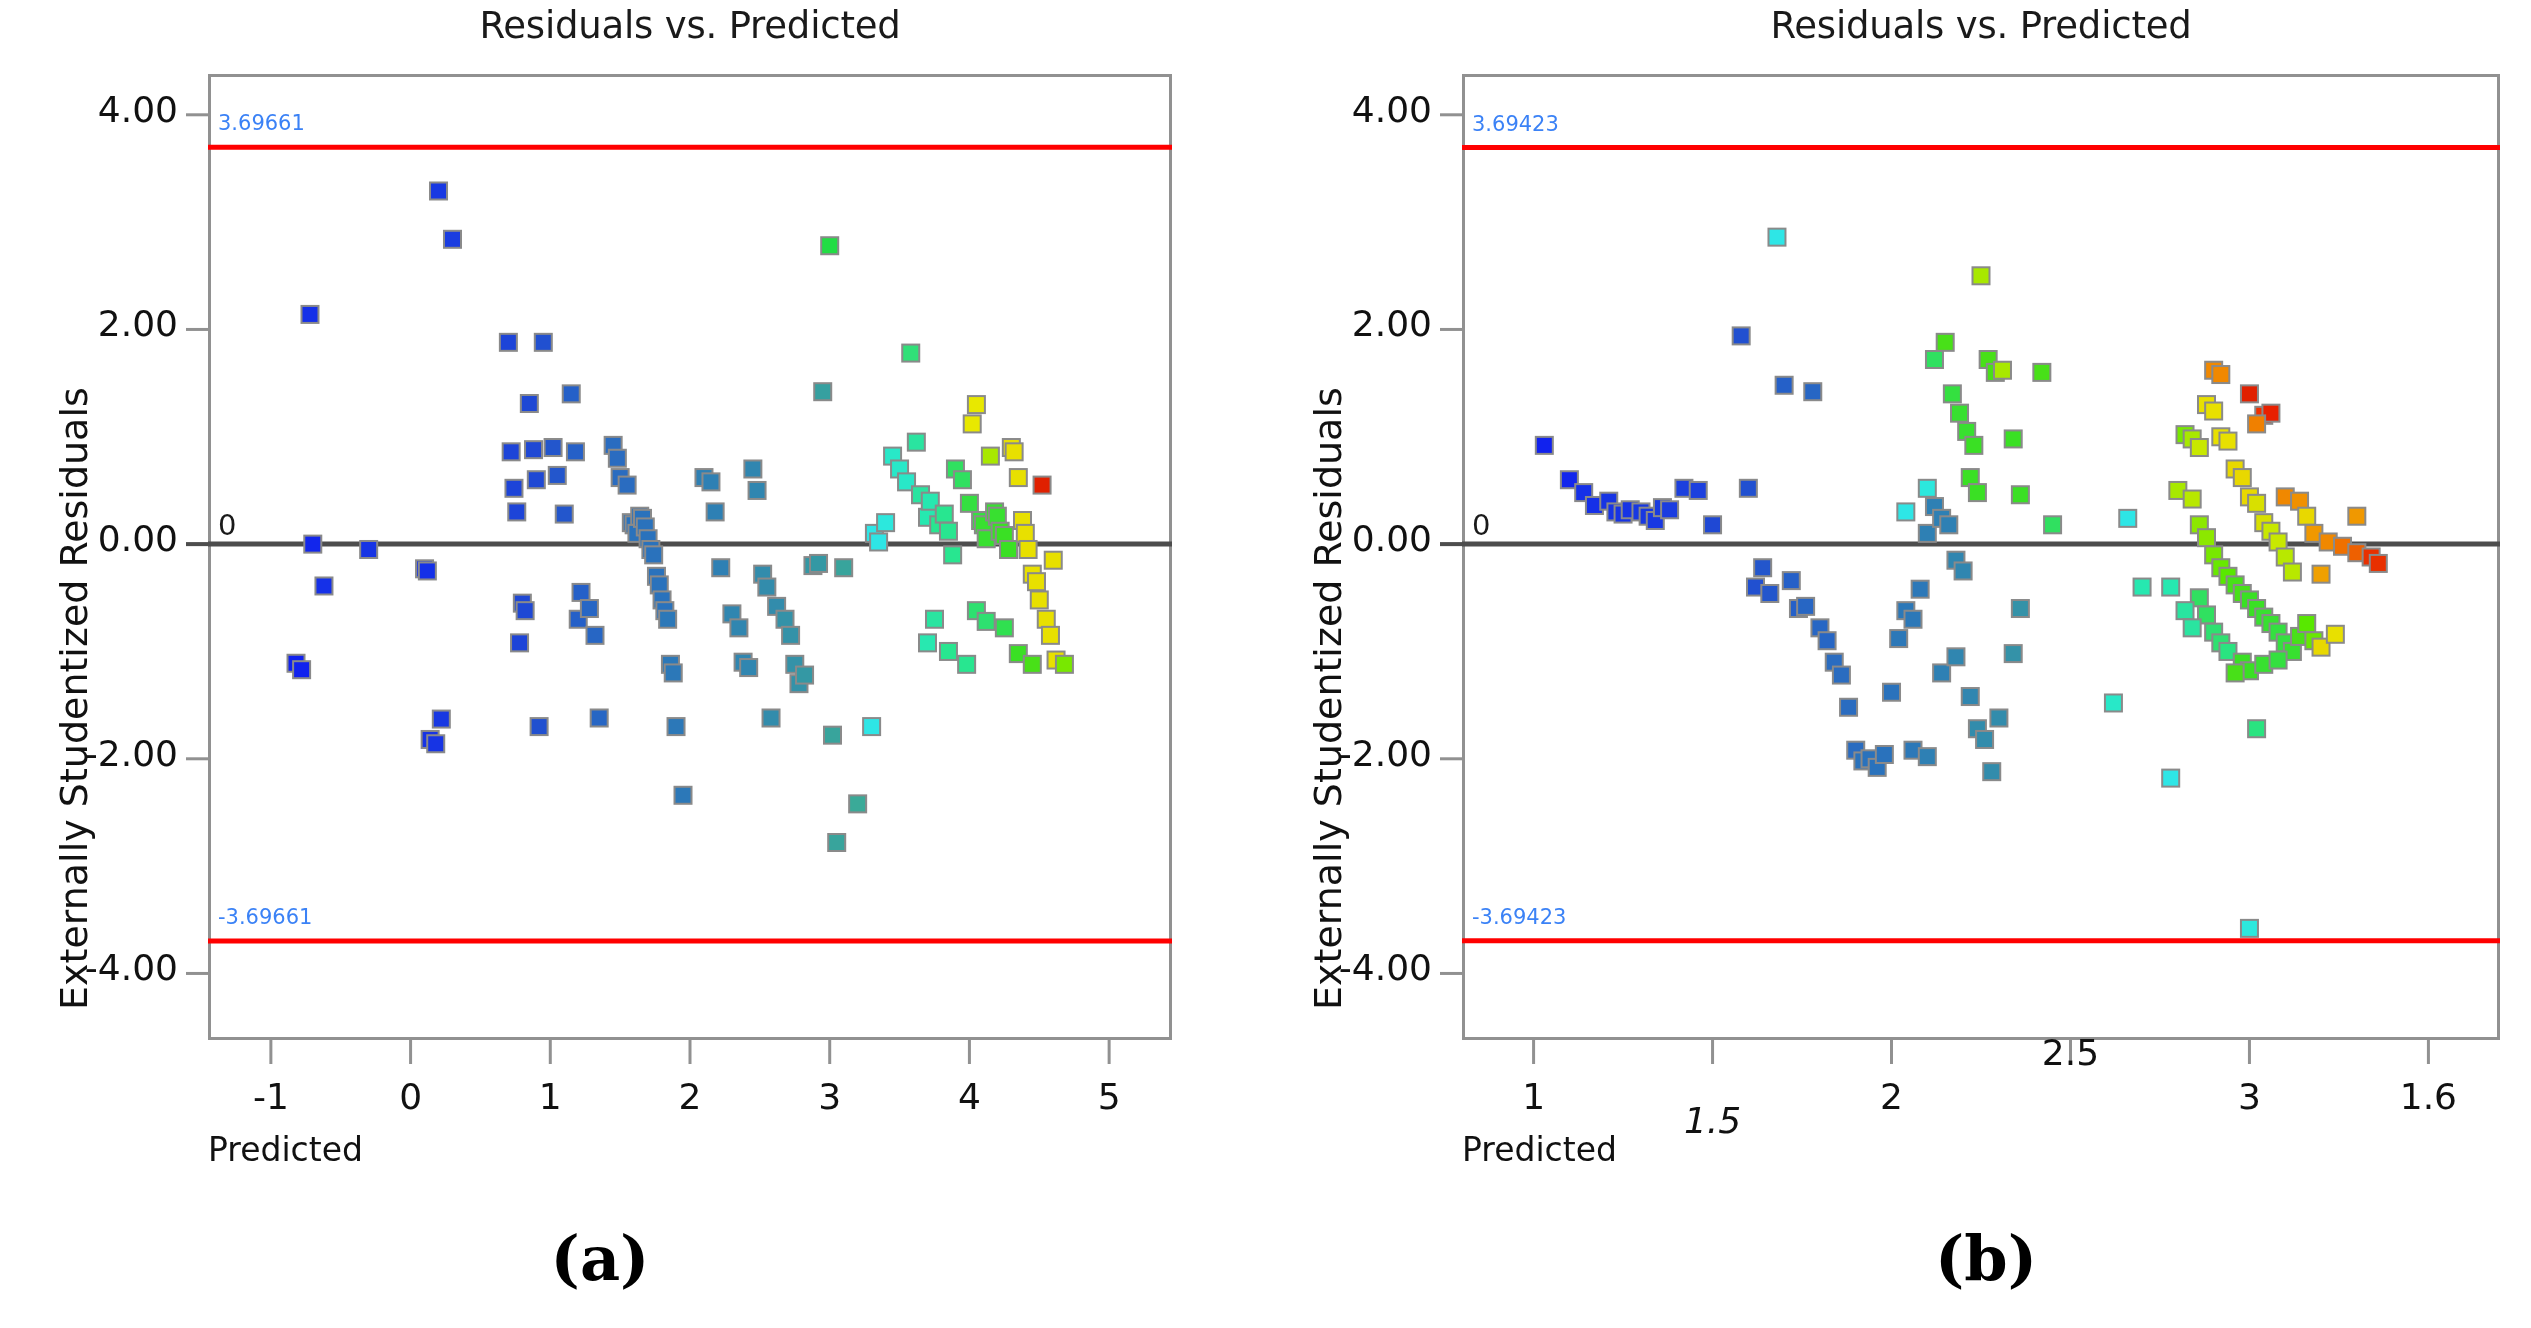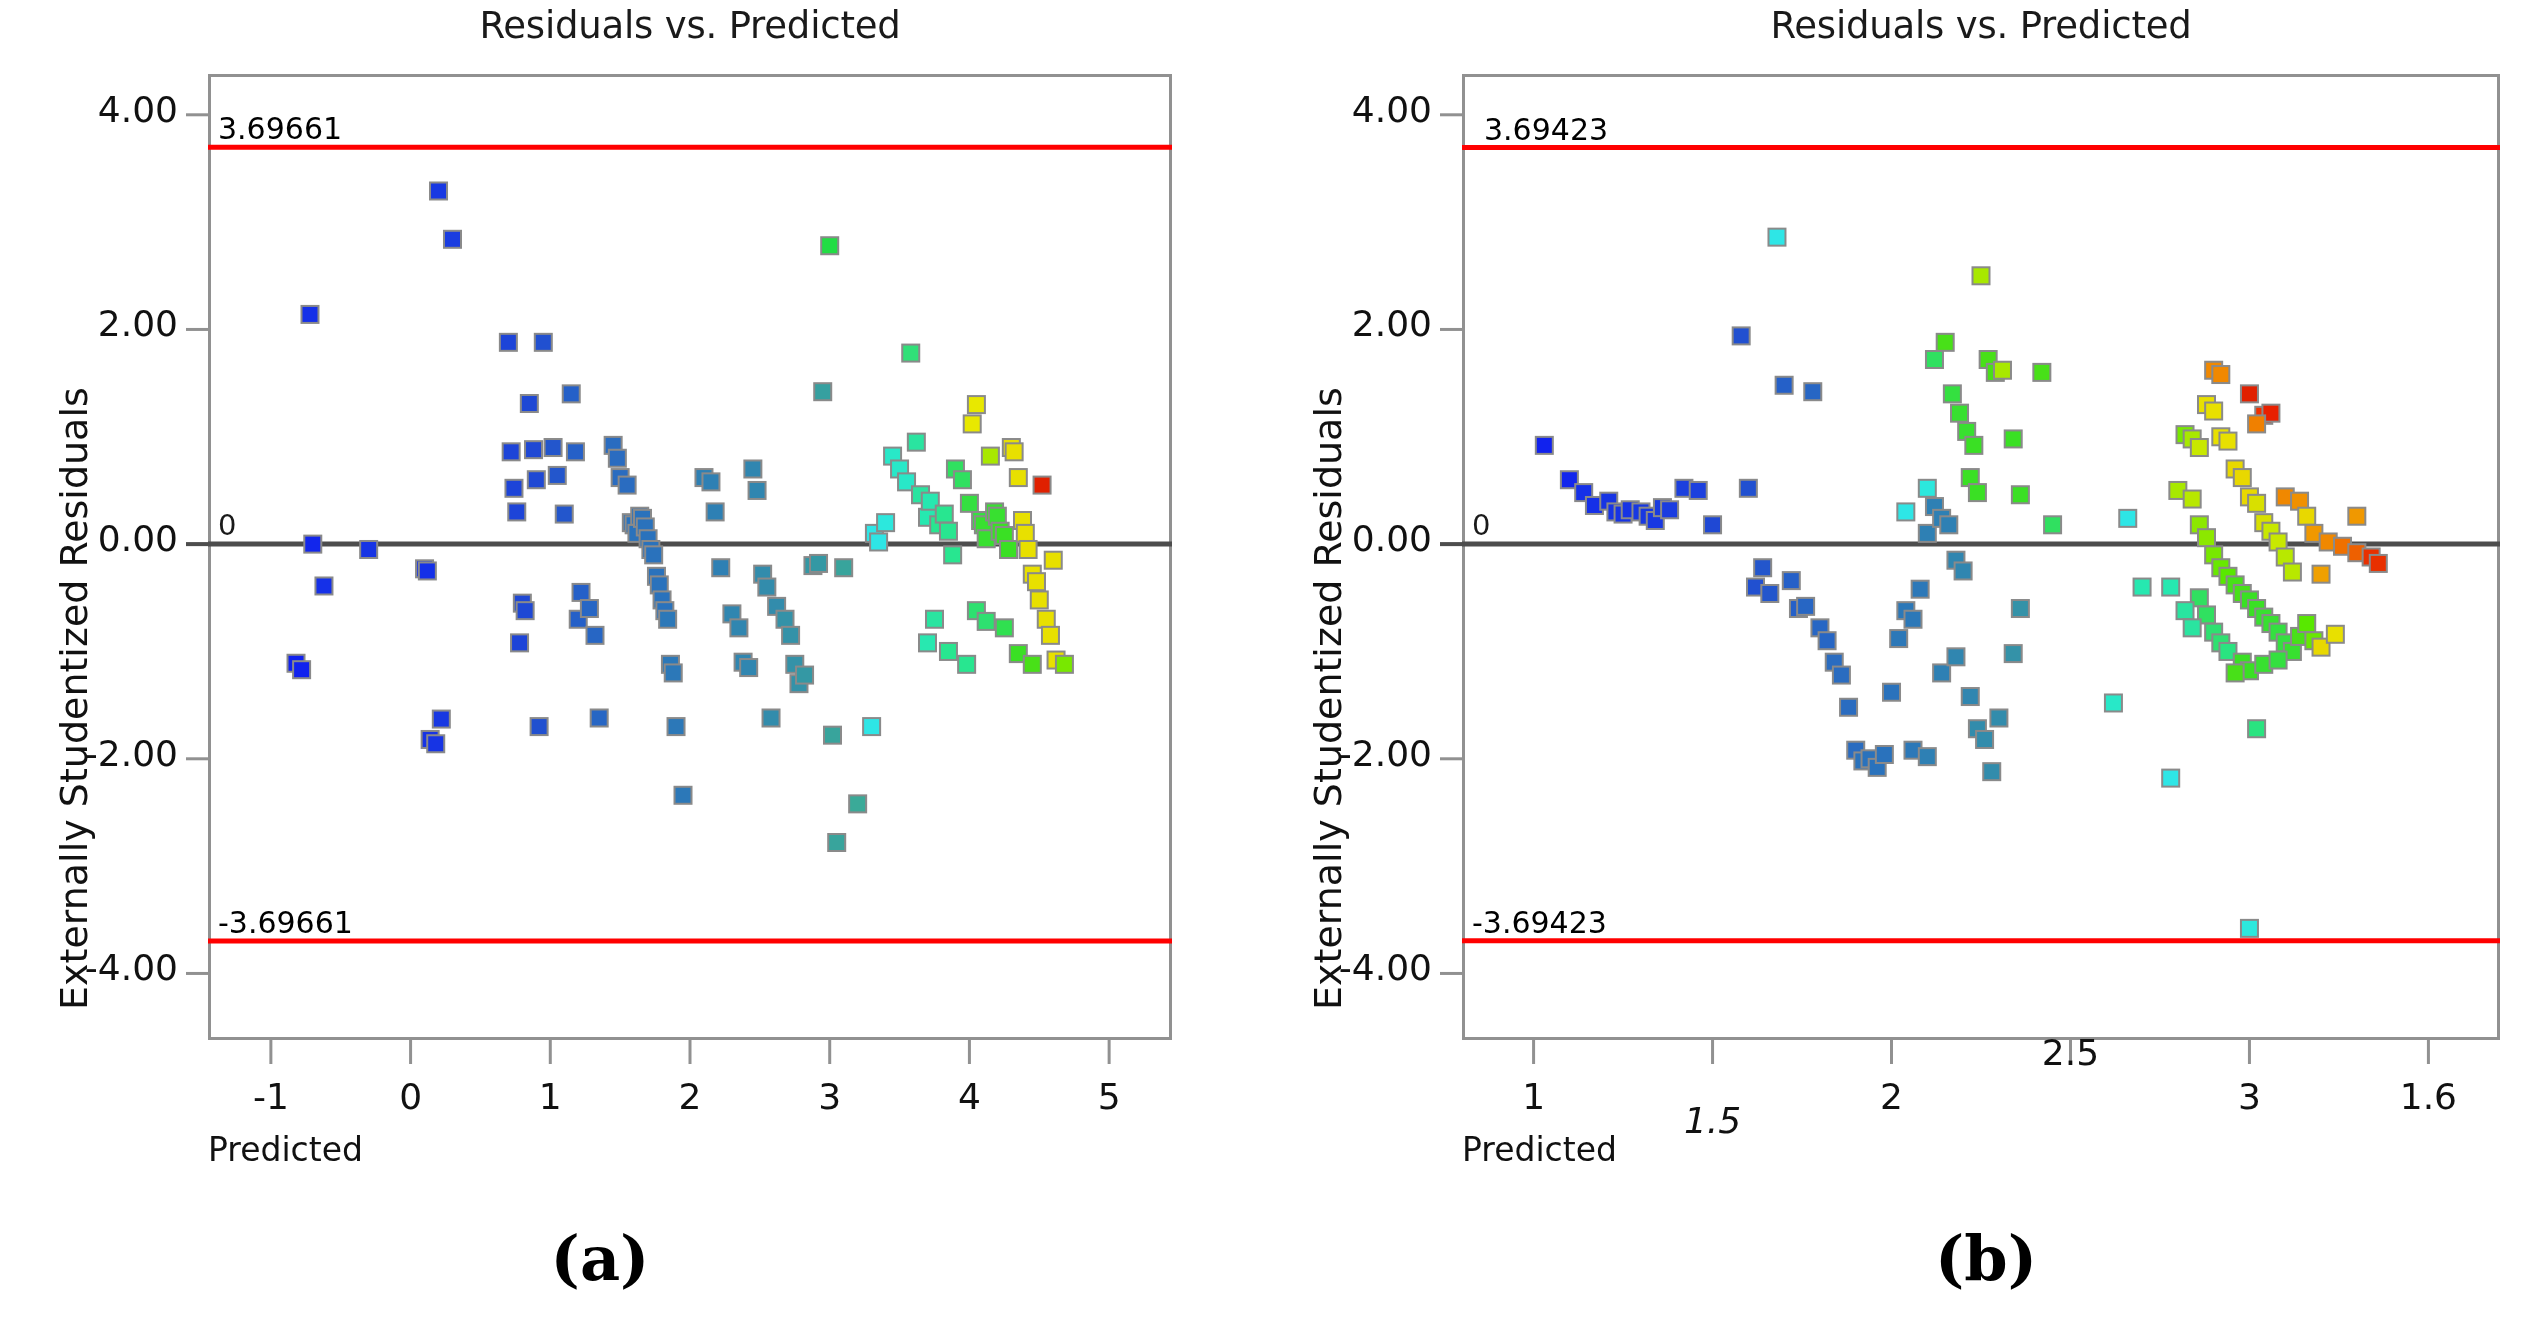--- a/index.html
+++ b/index.html
@@ -35,21 +35,21 @@
     font-family:"DejaVu Sans",sans-serif;font-size:33px;color:#111;
     white-space:nowrap;
   }
   .axis-title-y{
     position:absolute;
     font-family:"DejaVu Sans",sans-serif;font-size:38px;color:#111;
     white-space:nowrap;transform-origin:0 0;transform:rotate(-90deg);
   }
   .limit-label{
     position:absolute;
-    font-family:"DejaVu Sans",sans-serif;font-size:30px;color:#000000;
+    font-family:"DejaVu Sans",sans-serif;font-size:21px;color:#3b82f6;
     white-space:nowrap;
     text-align:right;
   }
   .zero-label{
     position:absolute;
     font-family:"DejaVu Sans",sans-serif;font-size:29px;color:#1a1a1a;
     white-space:nowrap;
   }
   .subcaption{
     position:absolute;text-align:center;width:260px;
@@ -417,17 +417,17 @@
       <div class="ytick-label" style="left: -24px; top: 732.787px; width: 190px;">-2.00</div>
       <div class="ytick-label" style="left: -24px; top: 518.12px; width: 190px;">0.00</div>
       <div class="ytick-label" style="left: -24px; top: 303.453px; width: 190px;">2.00</div>
       <div class="ytick-label" style="left: -24px; top: 88.7867px; width: 190px;">4.00</div>
       <div class="xtick-label" style="left: 187.586px; top: 1076px; width: 160px;">1</div>
       <div class="xtick-label" style="left: 366.552px; top: 1100px; width: 160px; font-style: italic;">1.5</div>
       <div class="xtick-label" style="left: 545.517px; top: 1076px; width: 160px;">2</div>
       <div class="xtick-label" style="left: 724.483px; top: 1032px; width: 160px;">2.5</div>
       <div class="xtick-label" style="left: 903.448px; top: 1076px; width: 160px;">3</div>
       <div class="xtick-label" style="left: 1082.41px; top: 1076px; width: 160px;">1.6</div>
-      <div class="limit-label" style="left: 218px; top: 111.606px;">3.69423</div>
+      <div class="limit-label" style="left: 206px; top: 111.606px;">3.69423</div>
       <div class="zero-label" style="left: 206px; top: 508.12px;">0</div>
       <div class="limit-label" style="left: 206px; top: 904.634px;">-3.69423</div>
     </div>
 </div>
 
 </body></html>

